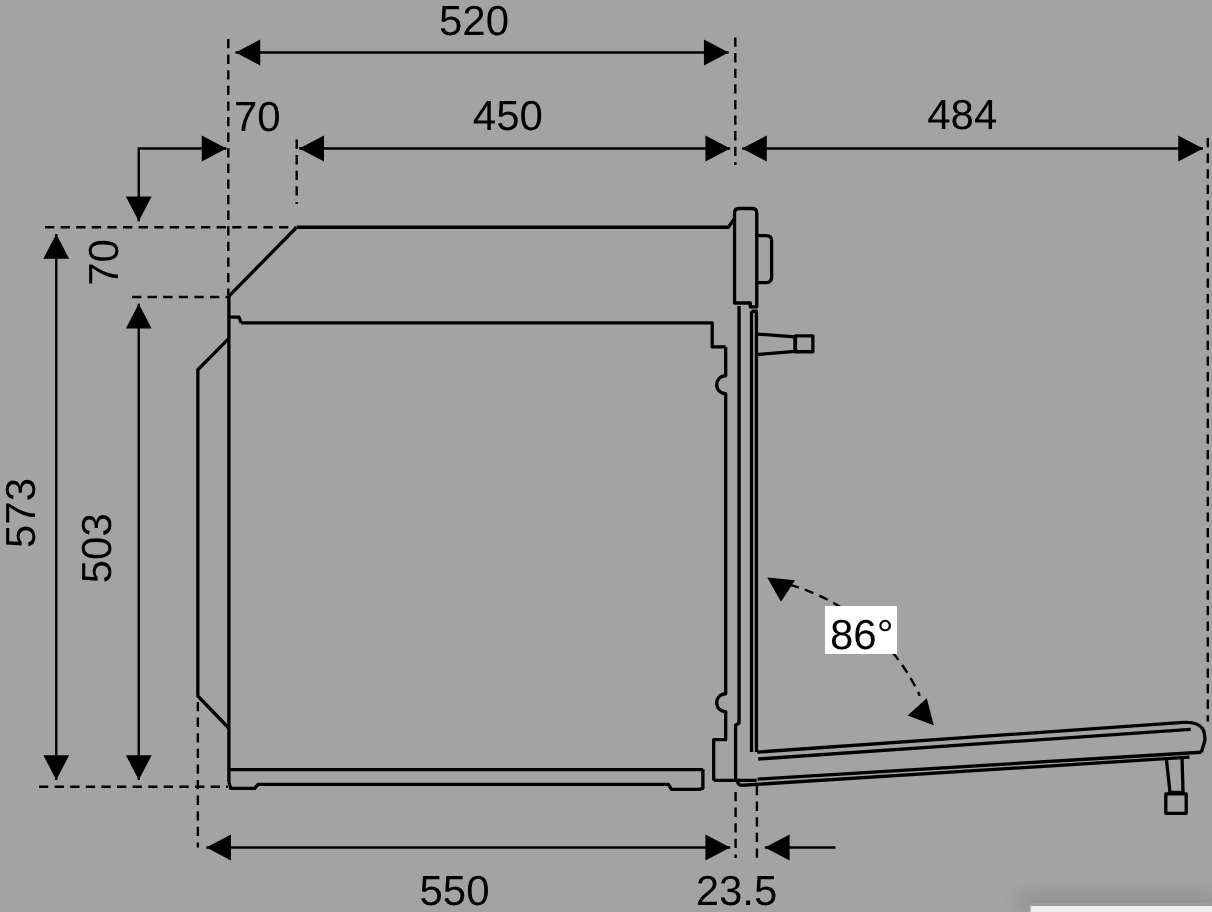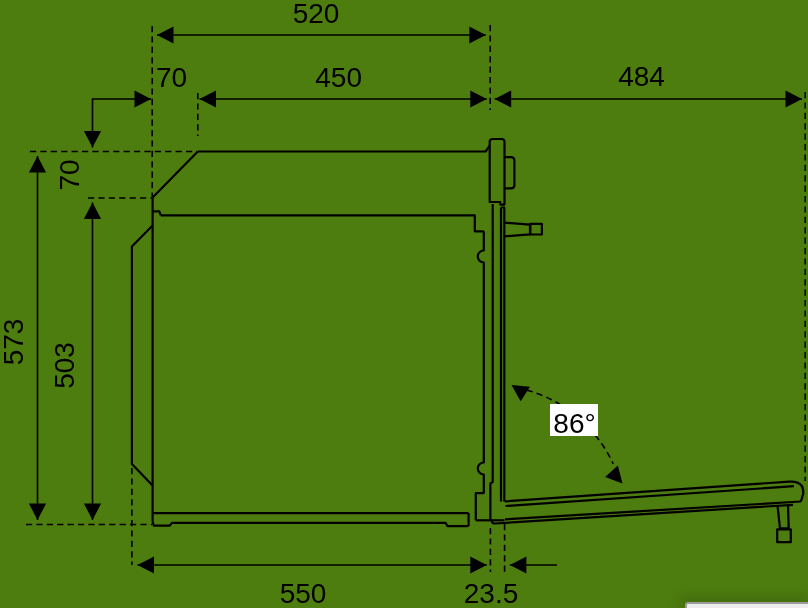--- a/index.html
+++ b/index.html
@@ -1,16 +1,16 @@
 <!DOCTYPE html>
 <html><head>
 <meta charset="utf-8">
 <style>
   html,body{margin:0;padding:0;background:#ffffff;}
-  .stage{position:relative;width:808px;height:608px;background:#4d7c0f;overflow:hidden;}
+  .stage{position:relative;width:808px;height:608px;background:#a3a3a3;overflow:hidden;}
   svg{display:block;}
   text{font-family:"Liberation Sans", sans-serif;fill:#000;}
 </style>
 </head>
 <body>
 <div class="stage">
 <svg width="808" height="608" viewBox="0 0 808 608">
 <defs>
 <g id="arrow">
           <path d="M0,0 L-16.5,-8.6 L-16.5,8.6 Z" fill="#000" stroke="none"></path>

